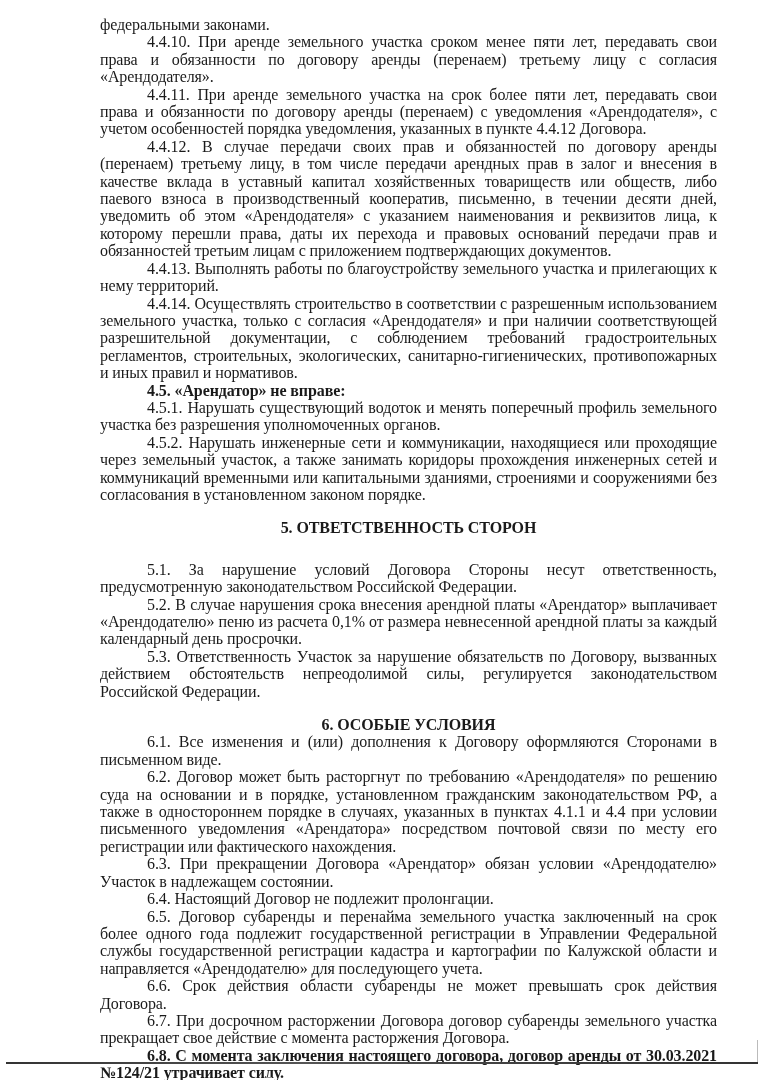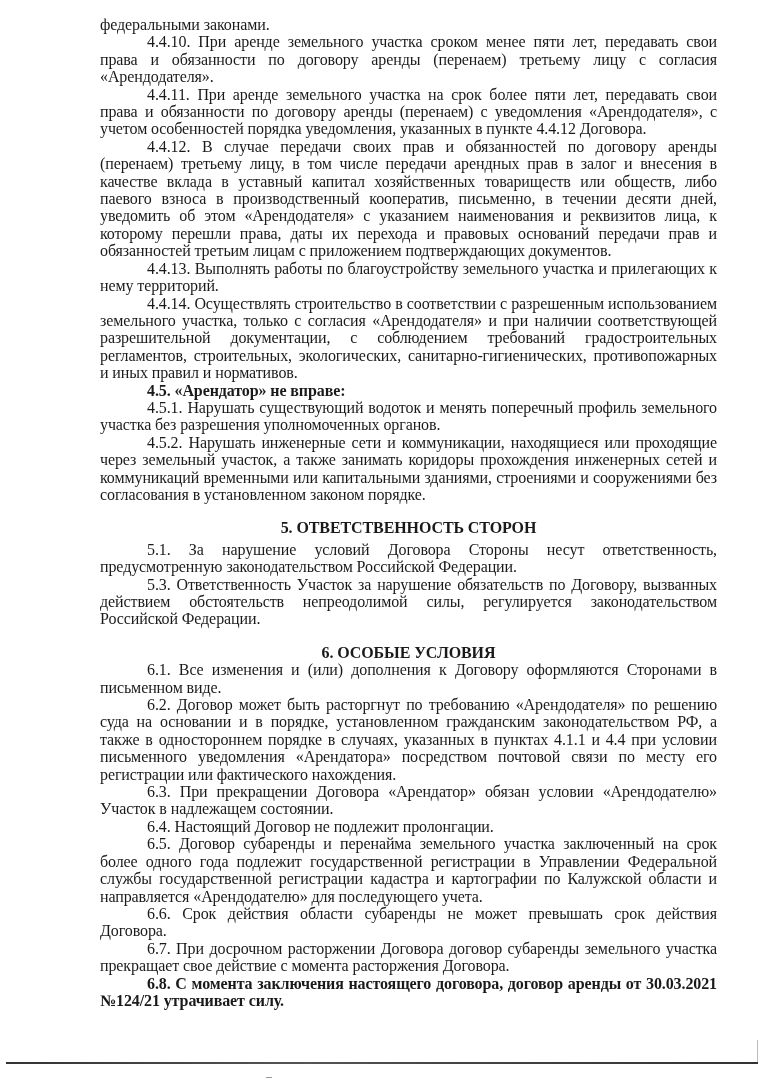--- a/index.html
+++ b/index.html
@@ -8,21 +8,21 @@
     font-family: "Liberation Serif", "DejaVu Serif", serif; color: #1a1a1a;
   }
   .page {
     position: absolute; left: 100px; top: 16px; width: 617px;
     font-size: 16px; line-height: 17.4px; letter-spacing: -0.1px;
   }
   .p { text-align: justify; text-indent: 0; margin: 0; }
   .ind { text-indent: 47px; }
   .b { font-weight: bold; font-family: Liberation Serif, serif; }
   .heading { text-align: center; font-weight: bold; margin: 0; }
-  .h5 { margin-top: 16px; margin-bottom: 4px; }
+  .h5 { margin-top: 16px; margin-bottom: 24px; }
   .h6 { margin-top: 16px; }
   .hr {
     position: absolute; left: 6px; top: 1062px; width: 752px; height: 2px;
     background: linear-gradient(to right, #333 0%, #555 40%, #444 60%, #333 100%);
   }
   .hr-tick { position:absolute; right: 6px; top: 1040px; width:1px; height:22px; background:#bbb; }
   .speck { position:absolute; left: 266px; top: 1077px; width: 6px; height: 1px; background:#999; }
 </style>
 </head>
 <body>
@@ -36,20 +36,21 @@
   <p class="p ind"><span>4.4.13.</span> <span>Выполнять работы по благоустройству земельного участка и прилегающих к нему территорий.</span></p>
   <p class="p ind"><span>4.4.14.</span> <span>Осуществлять строительство в соответствии с разрешенным использованием земельного участка, только с согласия «Арендодателя» и при наличии соответствующей разрешительной документации, с соблюдением требований градостроительных регламентов, строительных, экологических, санитарно-гигиенических, противопожарных и иных правил и нормативов.</span></p>
 
   <p class="p ind b">4.5. «Арендатор» не вправе:</p>
   <p class="p ind"><span>4.5.1.</span> <span>Нарушать существующий водоток и менять поперечный профиль земельного участка без разрешения уполномоченных органов.</span></p>
   <p class="p ind"><span>4.5.2.</span> <span>Нарушать инженерные сети и коммуникации, находящиеся или проходящие через земельный участок, а также занимать коридоры прохождения инженерных сетей и коммуникаций временными или капитальными зданиями, строениями и сооружениями без согласования в установленном законом порядке.</span></p>
 
 
   <p class="heading h5">5. ОТВЕТСТВЕННОСТЬ СТОРОН</p>
   <p class="p ind"><span>5.1.</span> <span>За нарушение условий Договора Стороны несут ответственность, предусмотренную законодательством Российской Федерации.</span></p>
+  <p class="p ind"><span>5.2.</span> <span>В случае нарушения срока внесения арендной платы «Арендатор» выплачивает «Арендодателю» пеню из расчета 0,1% от размера невнесенной арендной платы за каждый календарный день просрочки.</span></p>
   <p class="p ind"><span>5.3.</span> <span>Ответственность Участок за нарушение обязательств по Договору, вызванных действием обстоятельств непреодолимой силы, регулируется законодательством Российской Федерации.</span></p>
 
   <p class="heading h6">6. ОСОБЫЕ УСЛОВИЯ</p>
   <p class="p ind"><span>6.1.</span> <span>Все изменения и (или) дополнения к Договору оформляются Сторонами в письменном виде.</span></p>
   <p class="p ind"><span>6.2.</span> <span>Договор может быть расторгнут по требованию «Арендодателя» по решению суда на основании и в порядке, установленном гражданским законодательством РФ, а также в одностороннем порядке в случаях, указанных в пунктах 4.1.1 и 4.4 при условии письменного уведомления «Арендатора» посредством почтовой связи по месту его  регистрации или фактического нахождения.</span></p>
   <p class="p ind"><span>6.3.</span> <span>При прекращении Договора «Арендатор» обязан условии «Арендодателю» Участок в надлежащем состоянии.</span></p>
   <p class="p ind"><span>6.4.</span> <span>Настоящий Договор не подлежит пролонгации.</span></p>
   <p class="p ind"><span>6.5.</span> <span>Договор субаренды и перенайма земельного участка заключенный на срок более одного года подлежит государственной регистрации в Управлении Федеральной службы государственной регистрации кадастра и картографии по Калужской области и направляется «Арендодателю» для последующего учета.</span></p>
   <p class="p ind"><span>6.6.</span> <span>Срок действия области субаренды не может превышать срок действия Договора.</span></p>
   <p class="p ind"><span>6.7.</span> <span>При досрочном расторжении Договора договор субаренды земельного участка прекращает свое действие с момента расторжения Договора.</span></p>

